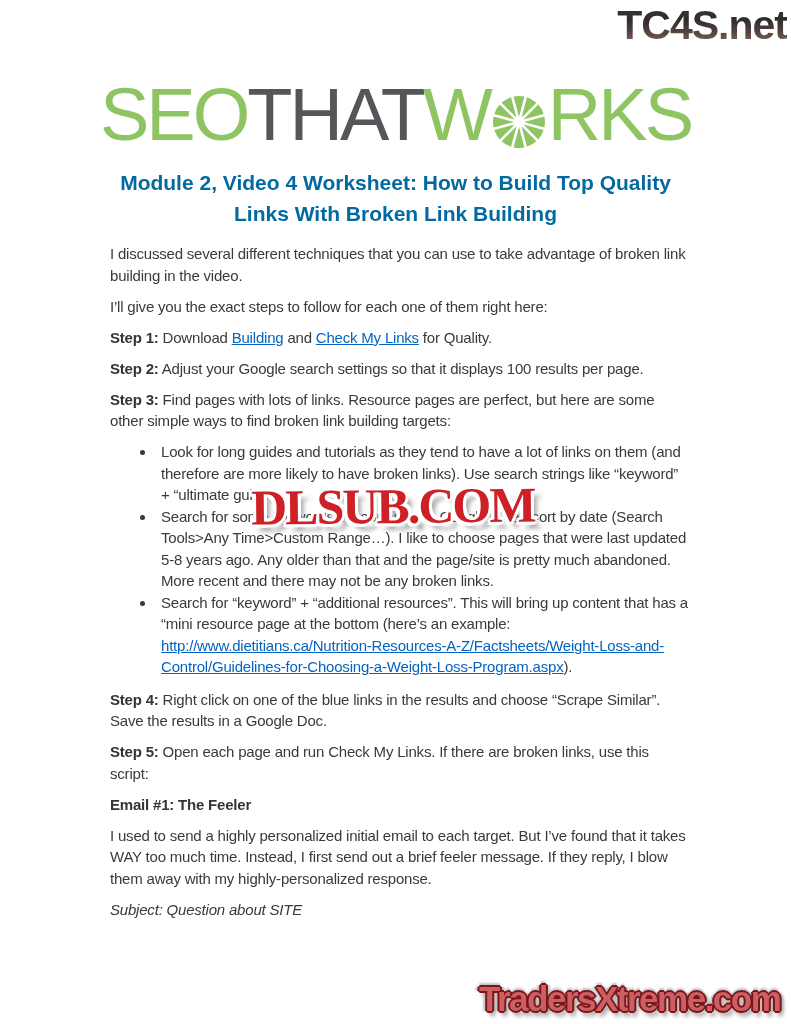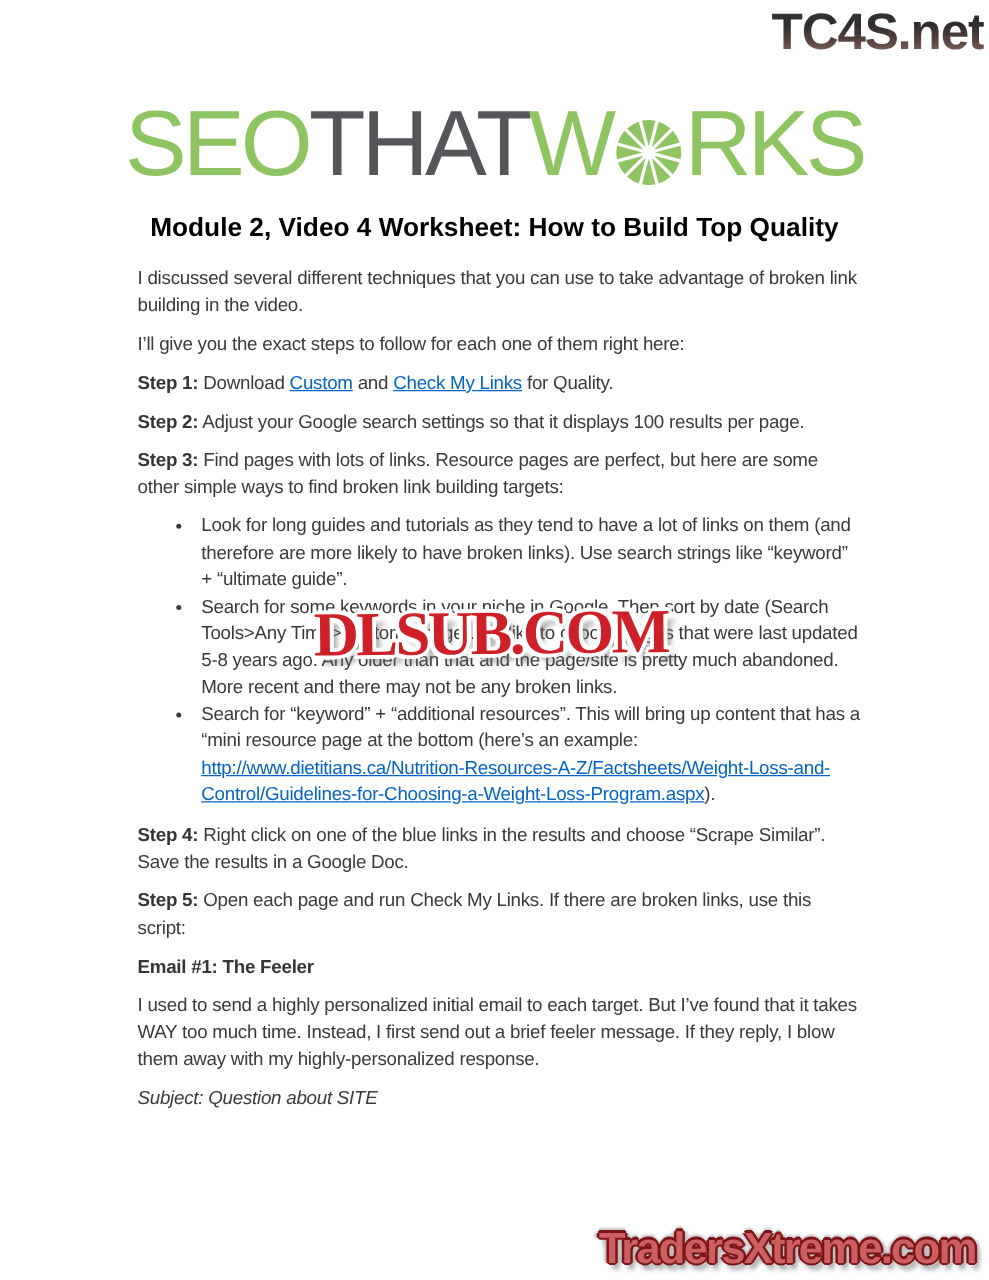--- a/index.html
+++ b/index.html
@@ -20,21 +20,21 @@
   .logo{
     margin-top:78px; display:flex; justify-content:center; align-items:flex-end;
     font-size:74px; line-height:1; letter-spacing:-3px; font-weight:normal;
   }
   .logo .green{color:#8fc463;}
   .logo .gray{color:#55565a;}
   .sunburst{width:56px;height:56px;margin:0 1px 2px 1px;}
 
   .title{
     margin-top:15px; text-align:center; font-weight:bold;
-    font-size:21px; line-height:31px; color:#000000;
+    font-size:21px; line-height:31px; color:#0369a1;
   }
 
   .content{
     width:580px; margin-left:110px; margin-top:14px;
     font-size:15px; line-height:21.5px; letter-spacing:-0.2px;
   }
   .content p{margin:0 0 9.5px 0;}
   .content .bold{font-weight:bold; color:#353535;}
   .content a{color:#0563c1; text-decoration:underline; cursor:pointer;}
   .content ul{margin:0 0 11px 0; padding-left:46px;}
@@ -91,28 +91,29 @@
         <path d="M25.5 23.7 L10.6 8.7 A26 26 0 0 1 20.0 3.3 Z" fill="#8fc463"></path>
         <path d="M28.0 23.0 L22.6 2.6 A26 26 0 0 1 33.4 2.6 Z" fill="#8fc463"></path>
         <path d="M30.5 23.7 L36.0 3.3 A26 26 0 0 1 45.4 8.7 Z" fill="#8fc463"></path>
         <path d="M32.3 25.5 L47.3 10.6 A26 26 0 0 1 52.7 20.0 Z" fill="#8fc463"></path>
       </svg>
       <span class="green">RKS</span>
   </div>
 
   <div class="title">
     <div>Module 2, Video 4 Worksheet: How to Build Top Quality</div>
+    <div>Links With Broken Link Building</div>
   </div>
 
   <div class="content">
     <p>I discussed several different techniques that you can use to take advantage of broken link building in the video.</p>
     <p>I’ll give you the exact steps to follow for each one of them right here:</p>
 
 
-    <p><b class="bold">Step 1:</b><span> Download </span><a>Custom</a><span> and </span><a>Check My Links</a><span> for Quality.</span></p>
+    <p><b class="bold">Step 1:</b><span> Download </span><a>Building</a><span> and </span><a>Check My Links</a><span> for Quality.</span></p>
 
     <p><b class="bold">Step 2:</b><span> Adjust your Google search settings so that it displays 100 results per page.</span></p>
 
     <p><b class="bold">Step 3:</b><span> Find pages with lots of links. Resource pages are perfect, but here are some other simple ways to find broken link building targets:</span></p>
 
     <ul>
       <li><span>Look for long guides and tutorials as they tend to have a lot of links on them (and therefore are more likely to have broken links). Use search strings like “keyword” + “ultimate guide”.</span></li>
       <li><span>Search for some keywords in your niche in Google. Then sort by date (Search Tools&gt;Any Time&gt;Custom Range…). I like to choose pages that were last updated 5-8 years ago. Any older than that and the page/site is pretty much abandoned. More recent and there may not be any broken links.</span></li>
       <li><span>Search for “keyword” + “additional resources”. This will bring up content that has a “mini resource page at the bottom (here’s an example: </span><a>http://www.dietitians.ca/Nutrition-Resources-A-Z/Factsheets/Weight-Loss-and-Control/Guidelines-for-Choosing-a-Weight-Loss-Program.aspx</a><span>).</span></li>
     </ul>

